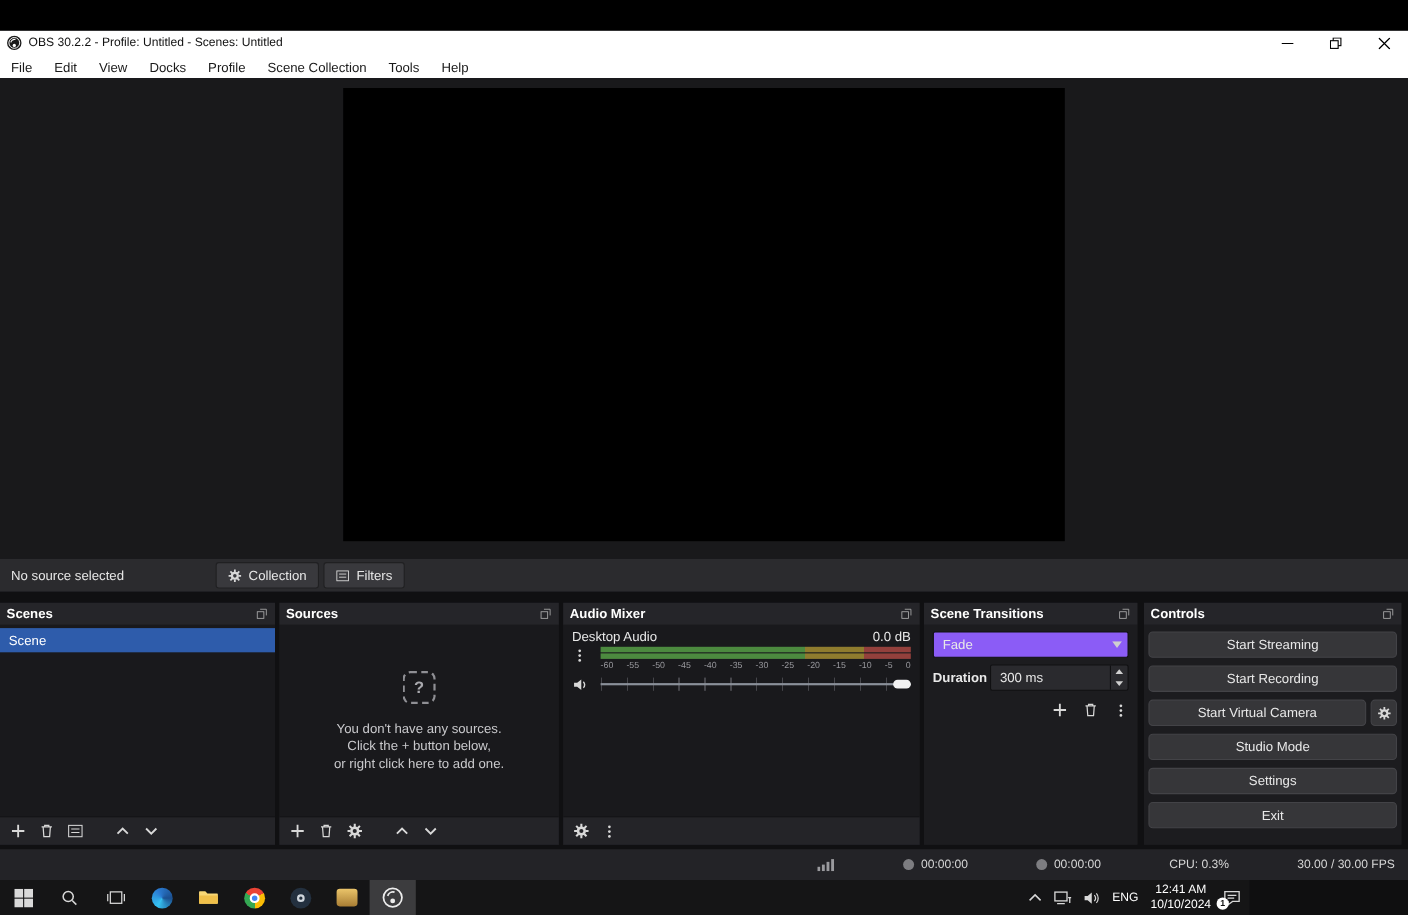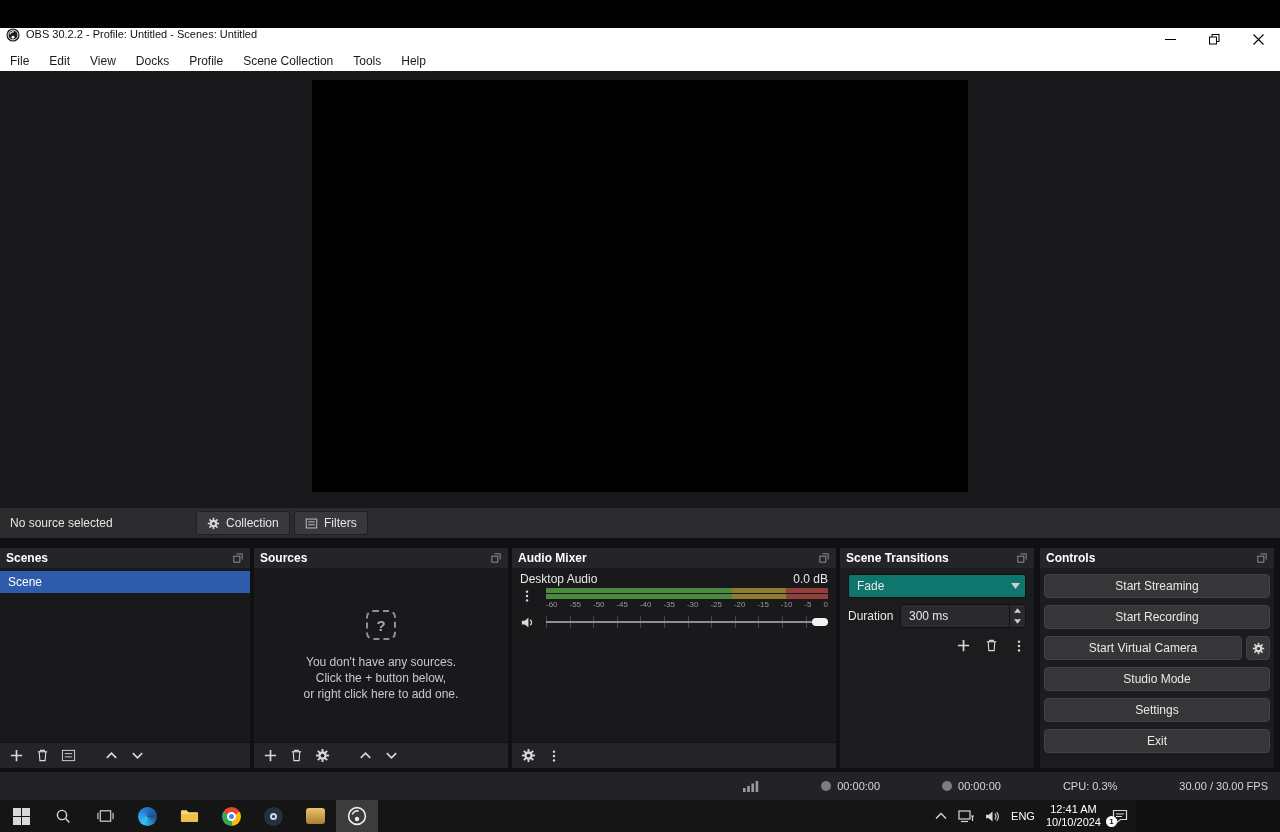--- a/index.html
+++ b/index.html
@@ -3,21 +3,21 @@
 <meta charset="utf-8">
 <style>
   * { margin:0; padding:0; box-sizing:border-box; }
   html,body { background:#000; }
   body { font-family:"Liberation Sans", sans-serif; }
   .screen { position:relative; width:1280px; height:832px; overflow:hidden; background:#0f0f10; }
   svg { display:block; }
 
   
   .top-strip { position:absolute; left:0; top:0; width:1280px; height:28px; background:#000; }
-  .titlebar { position:absolute; left:0; top:28px; width:1280px; height:22px; background:#fff; display:flex; }
+  .titlebar { position:absolute; left:0; top:28px; width:1280px; height:22px; background:#fff; display:flex; align-items:center; }
   .obs-logo { margin:0 6px 0 6px; }
   .title-text { font-size:11px; color:#111; }
   .win-controls { margin-left:auto; display:flex; height:100%; }
   .win-btn { width:44px; height:100%; display:flex; align-items:center; justify-content:center; cursor:default; }
 
   
   .menubar { position:absolute; left:0; top:50px; width:1280px; height:21px; background:#fff; display:flex; align-items:center; }
   .menu-item { font-size:12px; color:#1a1a1a; padding:0 10px; height:100%; display:flex; align-items:center; }
 
   
@@ -58,25 +58,25 @@
   .meter-bar { height:5px; background:linear-gradient(to right,#4c8a3f 0%,#4c8a3f 66%,#8f7c2e 66%,#8f7c2e 85%,#93403c 85%,#93403c 100%); }
   .meter-bar + .meter-bar { margin-top:1px; }
   .meter-scale { display:flex; justify-content:space-between; font-size:8px; color:#98989d; margin-top:1px; }
   .slider-row { margin-top:5px; align-items:center; }
   .slider-track { position:relative; flex:1; height:12px; background:repeating-linear-gradient(to right,#46464b 0 1px,transparent 1px 23.6px); }
   .slider-track::after { content:""; position:absolute; left:0; right:0; top:5px; height:2px; background:#8a9099; }
   .slider-handle { position:absolute; right:0; top:2px; width:16px; height:8px; border-radius:4px; background:#f2f2f2; z-index:2; }
 
   
   .trans-body { padding:6px 8px; }
-  .combo { height:24px; background:#0f766e; border:1px solid #101012; border-radius:2px; display:flex; align-items:center; font-size:12px; color:#e8e8e8; }
+  .combo { height:24px; background:#8b5cf6; border:1px solid #101012; border-radius:2px; display:flex; align-items:center; font-size:12px; color:#e8e8e8; }
   .combo-text { flex:1; padding-left:8px; }
   .combo-arrow { width:20px; height:100%; display:flex; align-items:center; justify-content:center; }
   .dur-row { display:flex; align-items:center; margin-top:6px; font-size:12px; color:#e8e8e8; }
-  .dur-label { width:52px; }
+  .dur-label { width:52px;font-weight:bold; }
   .spinner { flex:1; height:24px; background:#2a2a2e; border:1px solid #101012; border-radius:2px; display:flex; align-items:center; }
   .spinner-text { flex:1; padding-left:8px; font-size:12px; color:#e8e8e8; }
   .spin-col { width:16px; height:100%; border-left:1px solid #101012; display:flex; flex-direction:column; }
   .spin-btn { flex:1; display:flex; align-items:center; justify-content:center; }
   .trans-btns { display:flex; justify-content:flex-end; align-items:center; gap:13px; margin-top:10px; }
 
   
   .ctl-body { padding:6px 4px; }
   .ctl-btn { height:24px; width:100%; background:#363639; border:1px solid #434347; border-radius:4px; display:flex; align-items:center; justify-content:center; font-size:12px; color:#e8e8e8; margin-bottom:7px; }
   .vcam-row { display:flex; gap:4px; margin-bottom:7px; }

